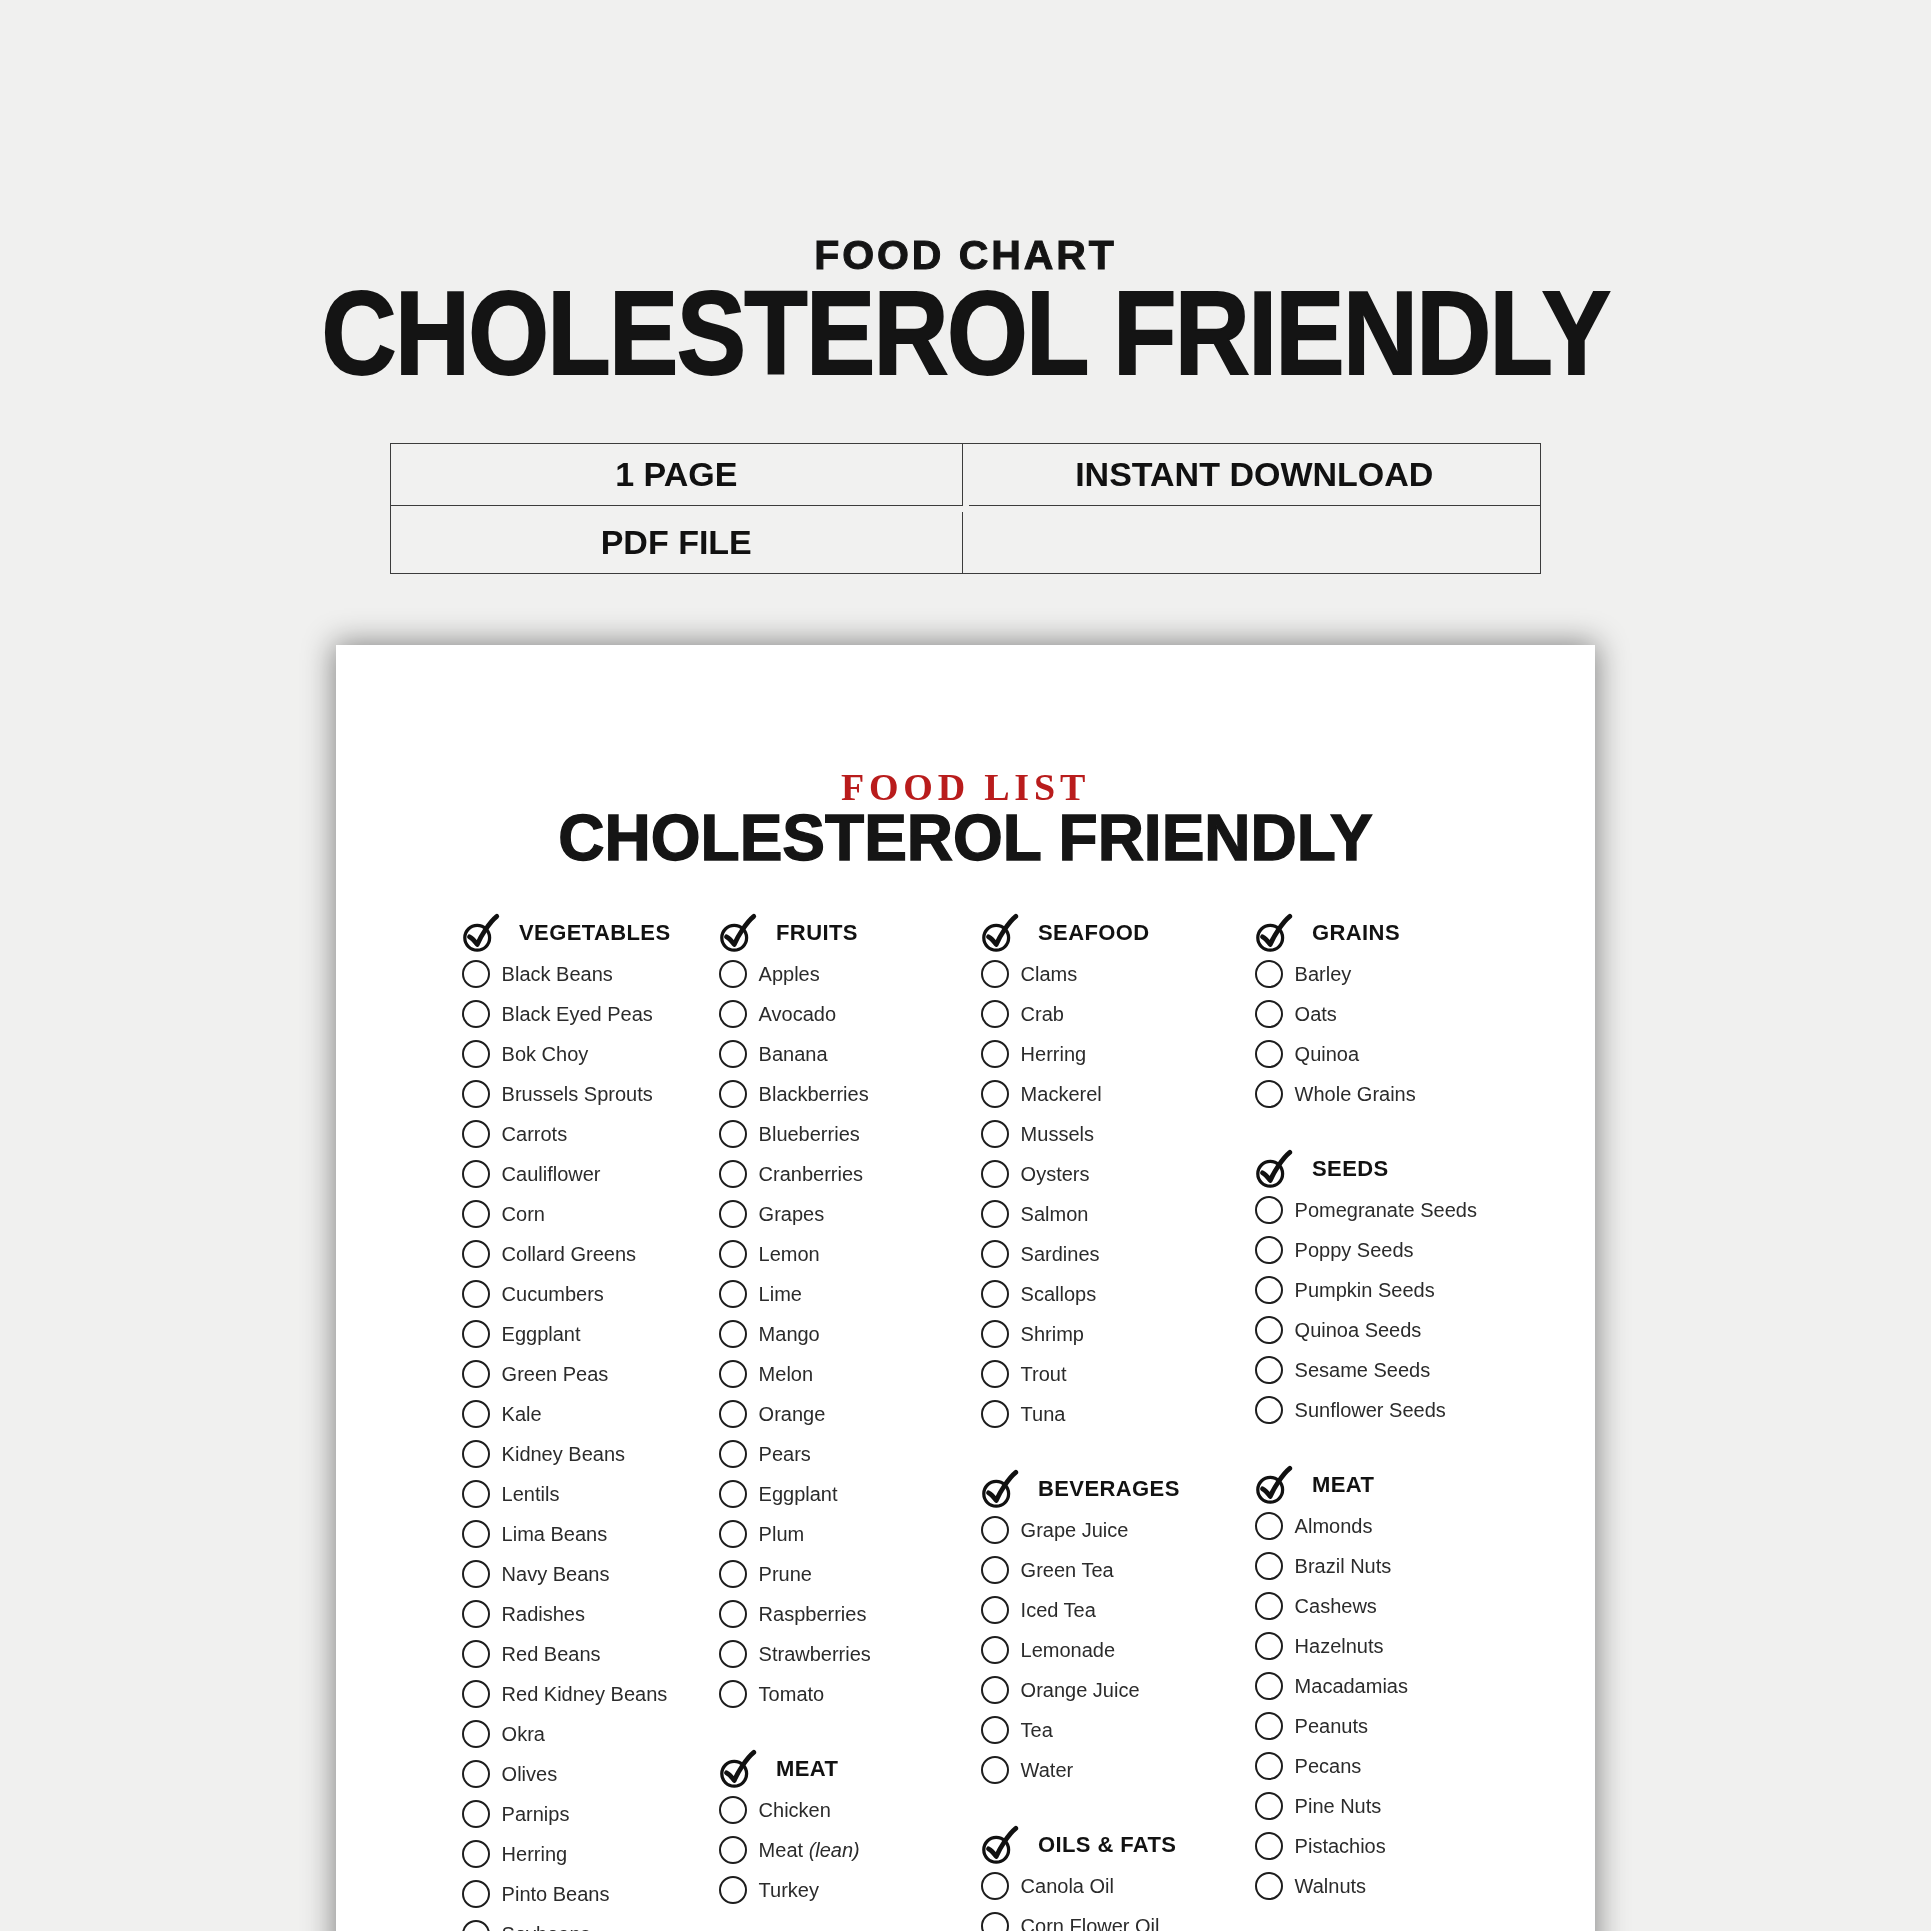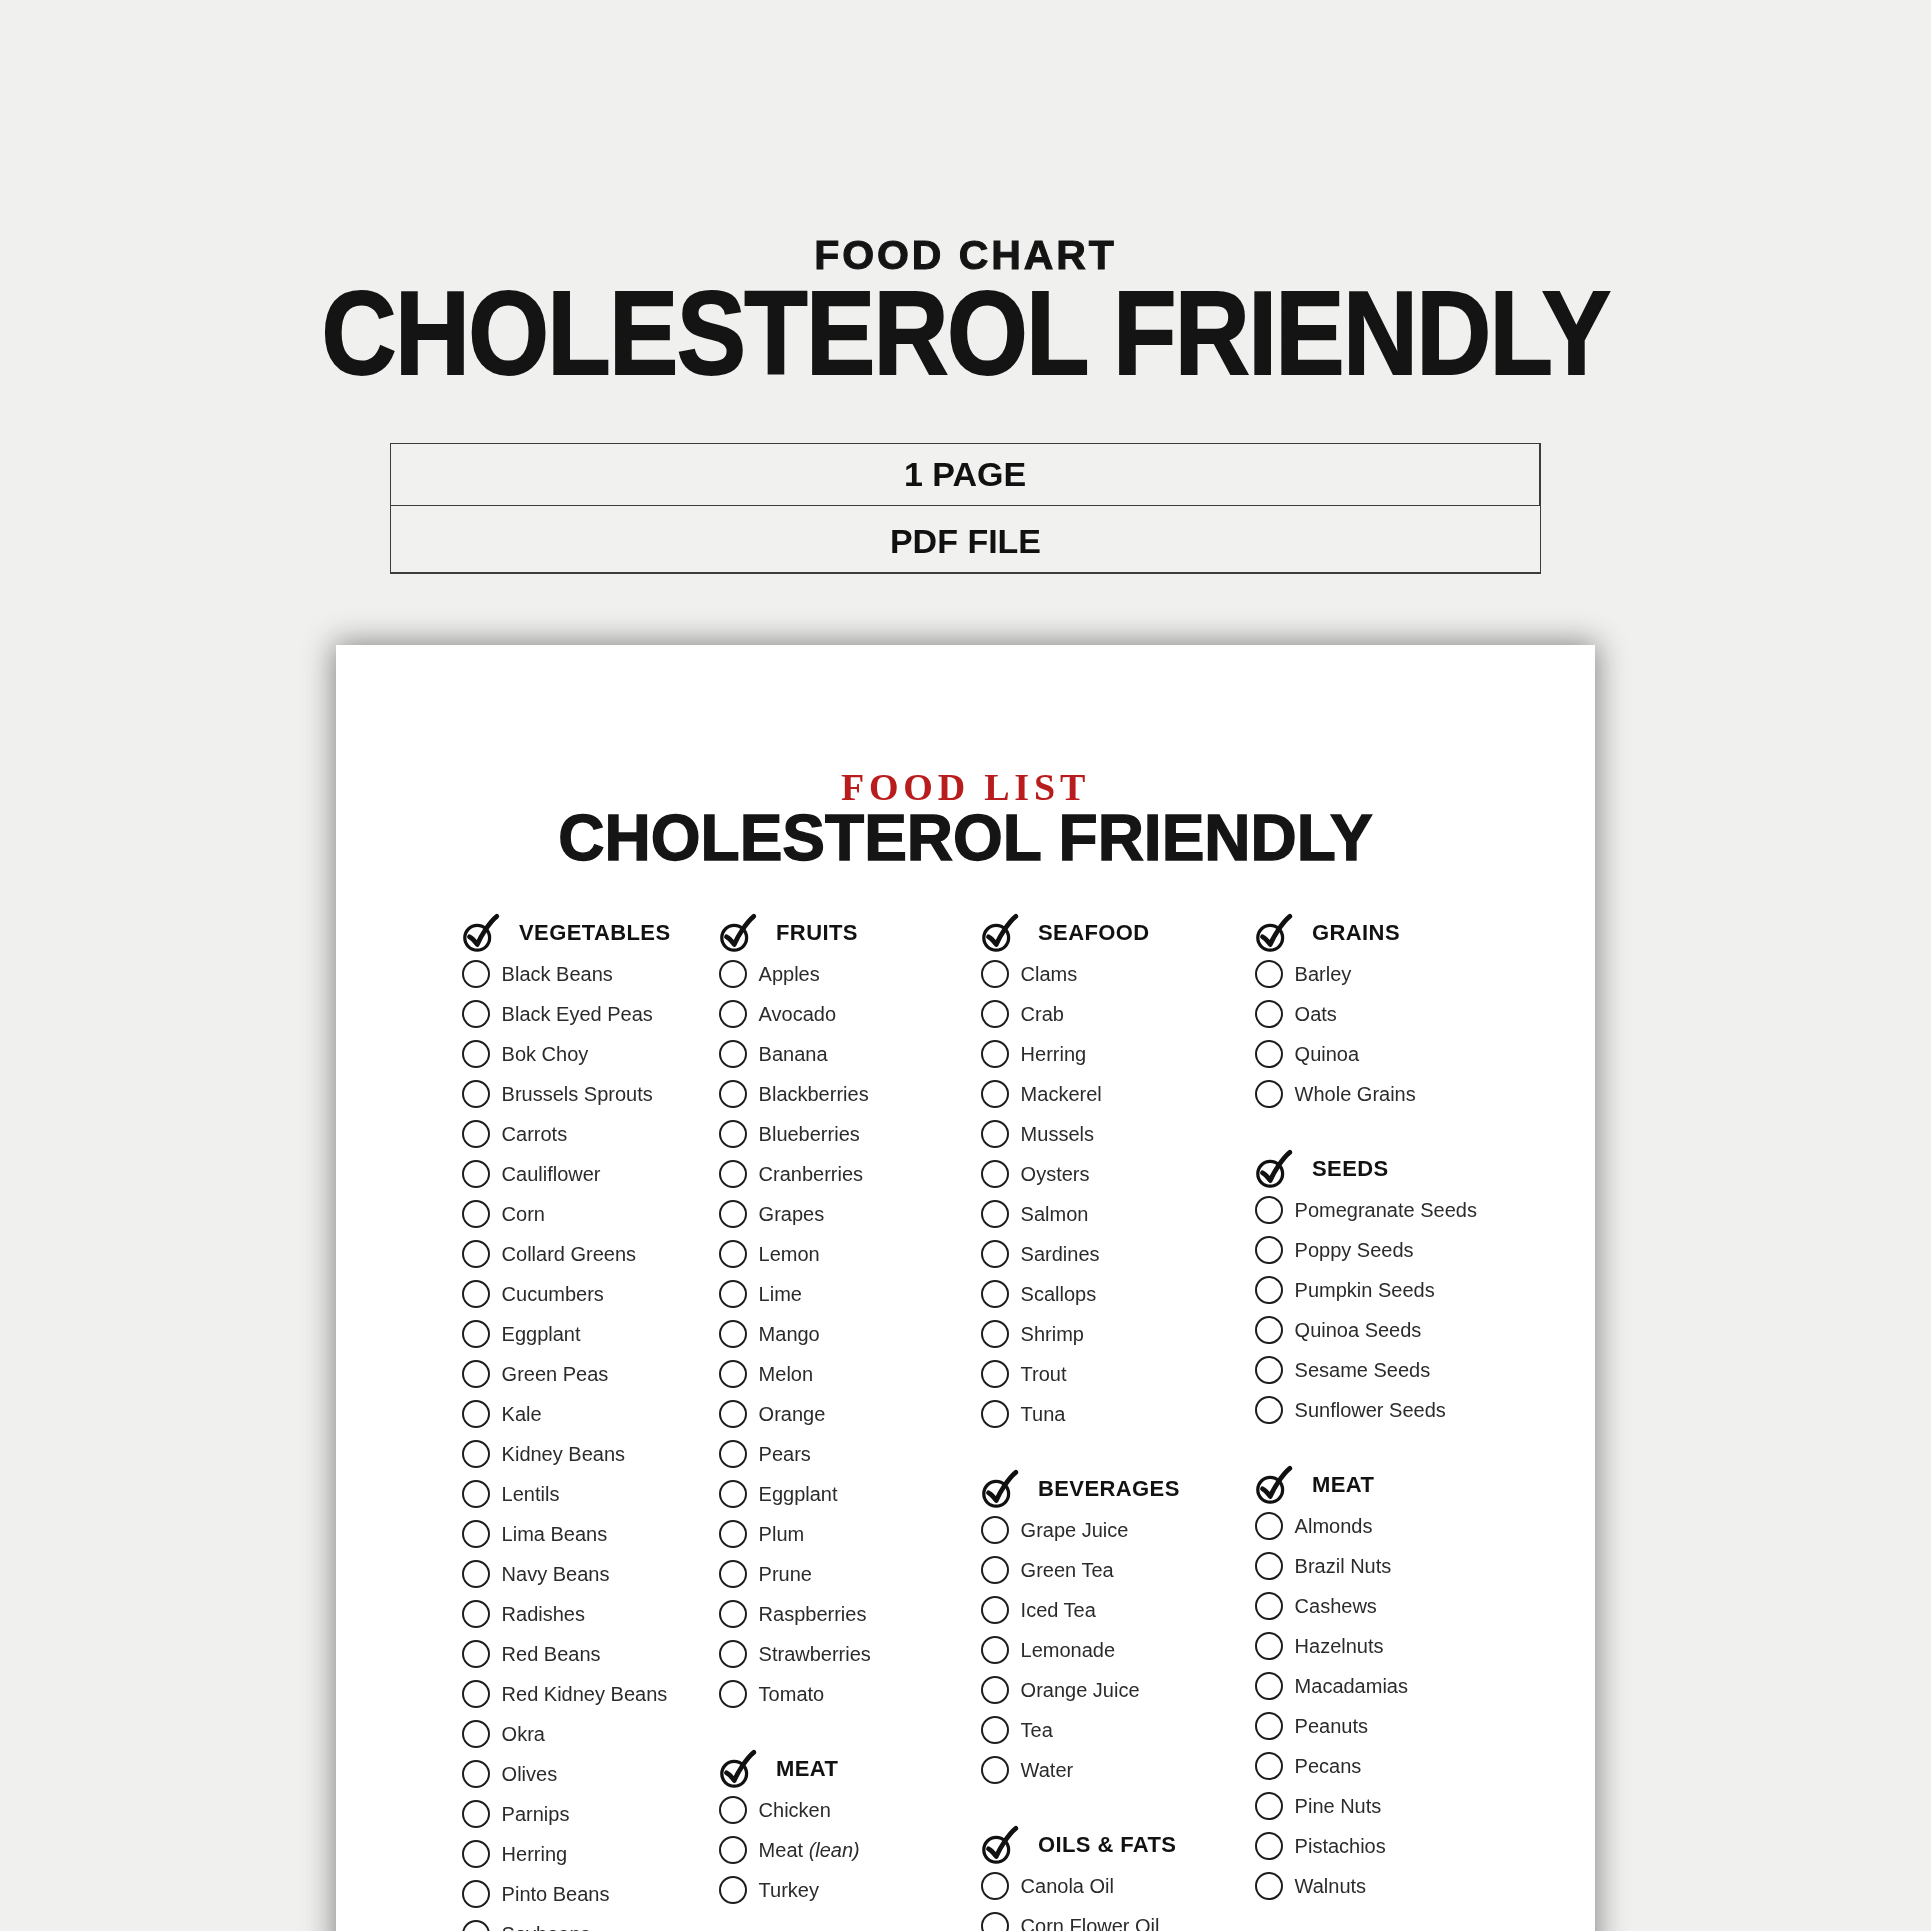--- a/index.html
+++ b/index.html
@@ -20,21 +20,21 @@
     position:absolute;top:274px;left:0;width:1931px;
     text-align:center;font-size:118px;font-weight:800;line-height:1.0;
     letter-spacing:-1.9px;color:#141414;
     transform:scaleX(0.88);transform-origin:center;
     -webkit-text-stroke:1.9px currentColor;
     white-space:nowrap;
   }
   
   .info-table{
     position:absolute;left:390px;top:443px;width:1151px;height:131px;
-    display:grid;grid-template-columns:1fr;grid-template-rows:1fr 1fr;
+    display:grid;grid-template-columns:1fr 1fr;grid-template-rows:1fr 1fr;
     border:1.9px solid #3c3c3c;background:#f1f1f0;box-sizing:border-box;gap:6px;
   }
   .info-cell{
     display:flex;align-items:center;justify-content:center;
     font-size:34px;font-weight:700;color:#111;box-sizing:border-box;
   }
   .info-cell:nth-child(odd){border-right:1.9px solid #3c3c3c;}
   .info-cell:nth-child(-n+2){border-bottom:1.9px solid #3c3c3c;}
   
   .page{
@@ -79,20 +79,21 @@
   }
 </style>
 </head>
 <body>
 
 <div class="banner-kicker">FOOD CHART</div>
 <div class="banner-title">CHOLESTEROL FRIENDLY</div>
 
 <div class="info-table">
   <div class="info-cell">1 PAGE</div>
+  <div class="info-cell">INSTANT DOWNLOAD</div>
   <div class="info-cell">PDF FILE</div>
 </div>
 
 <div class="page">
   <div class="page-kicker">FOOD LIST</div>
   <div class="page-title">CHOLESTEROL FRIENDLY</div>
   <div class="cols">
     <div class="col" data-col="0">
         <div class="section">
           <div class="section-header">

